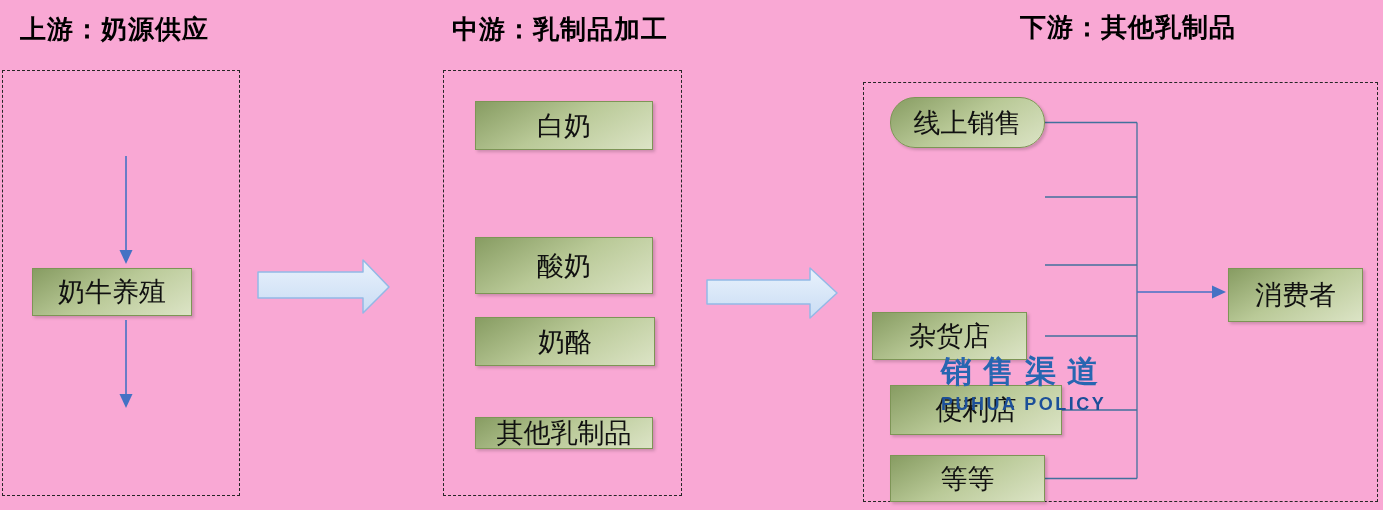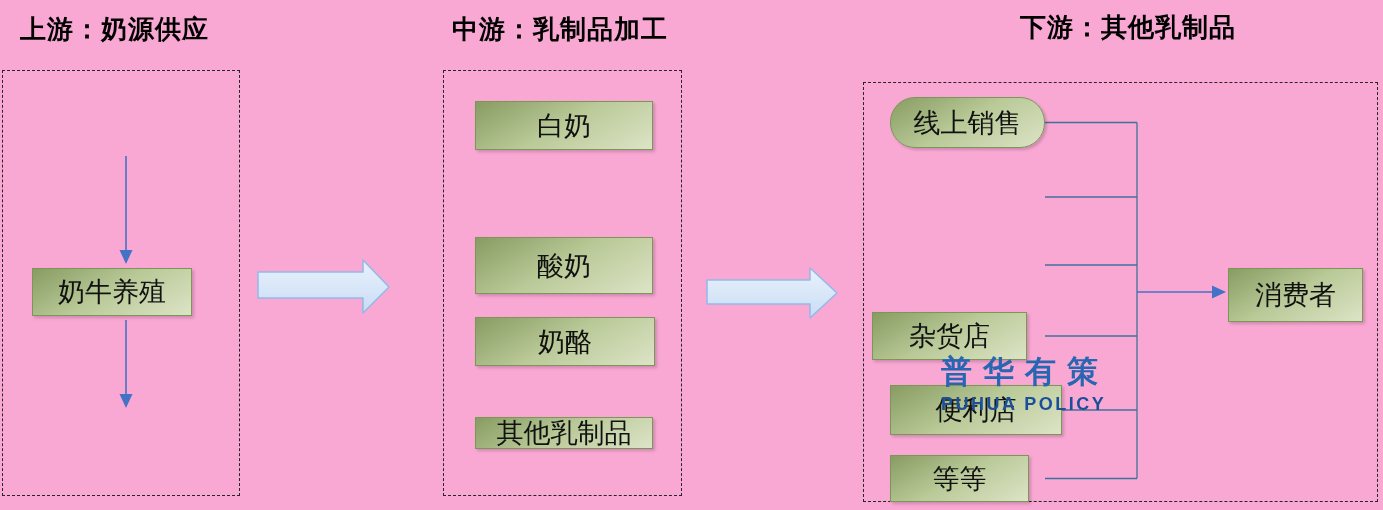--- a/index.html
+++ b/index.html
@@ -108,22 +108,22 @@
   <div class="gbox" style="left:32px;top:268px;width:160px;height:48px;">奶牛养殖</div>
 
   <div class="gbox" style="left:475px;top:101px;width:178px;height:49px;">白奶</div>
   <div class="gbox" style="left:475px;top:217px;width:178px;height:57px;margin-top:20px;">酸奶</div>
   <div class="gbox" style="left:475px;top:317px;width:180px;height:49px;">奶酪</div>
   <div class="gbox" style="left:475px;top:417px;width:178px;height:32px;">其他乳制品</div>
 
   <div class="gbox" style="left:890px;top:97px;width:155px;height:51px;border-radius:25px;">线上销售</div>
   <div class="gbox" style="left:872px;top:312px;width:155px;height:48px;">杂货店</div>
   <div class="gbox" style="left:890px;top:385px;width:172px;height:50px;">便利店</div>
-  <div class="gbox" style="left:890px;top:455px;width:139px;height:47px;">等等</div>
+  <div class="gbox" style="left:890px;top:455px;width:155px;height:47px;">等等</div>
 
   <div class="gbox" style="left:1228px;top:268px;width:135px;height:54px;">消费者</div>
 
   <div class="watermark">
-    <div class="watermark-cn">普华有策</div>
+    <div class="watermark-cn">销售渠道</div>
     <div class="watermark-en">PUHUA POLICY</div>
   </div>
 
 </div>
 
 </body></html>

